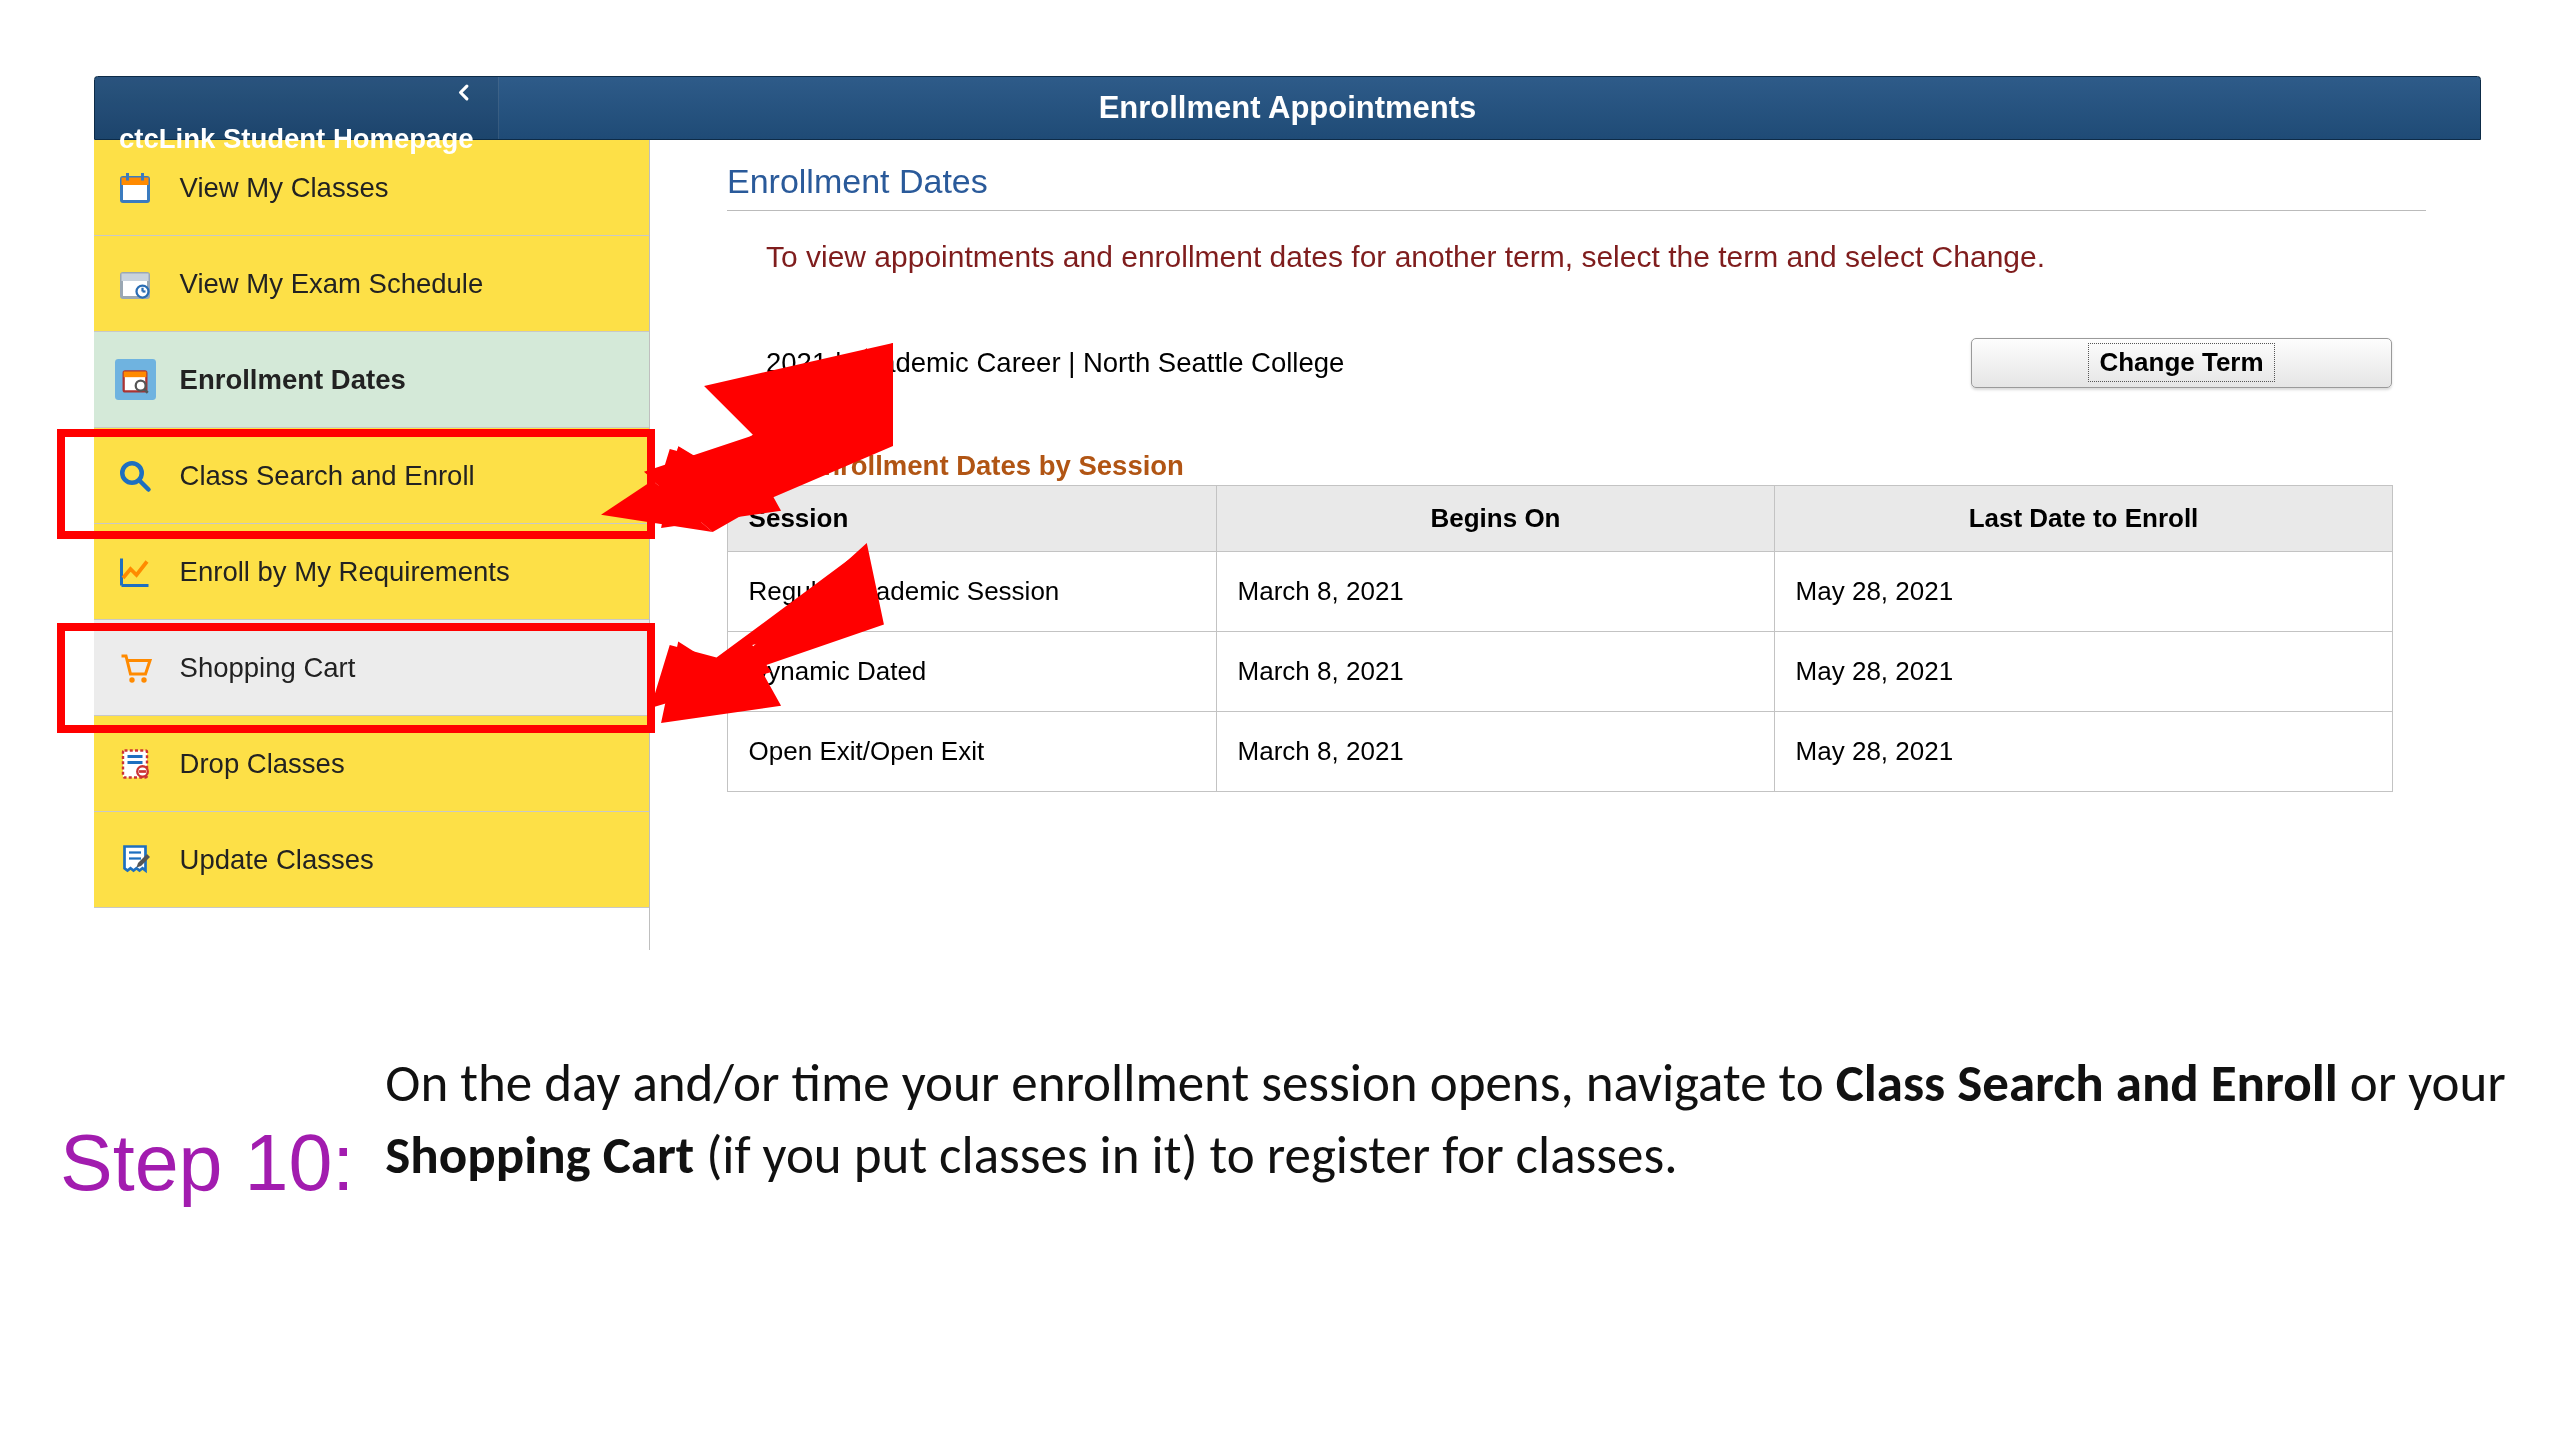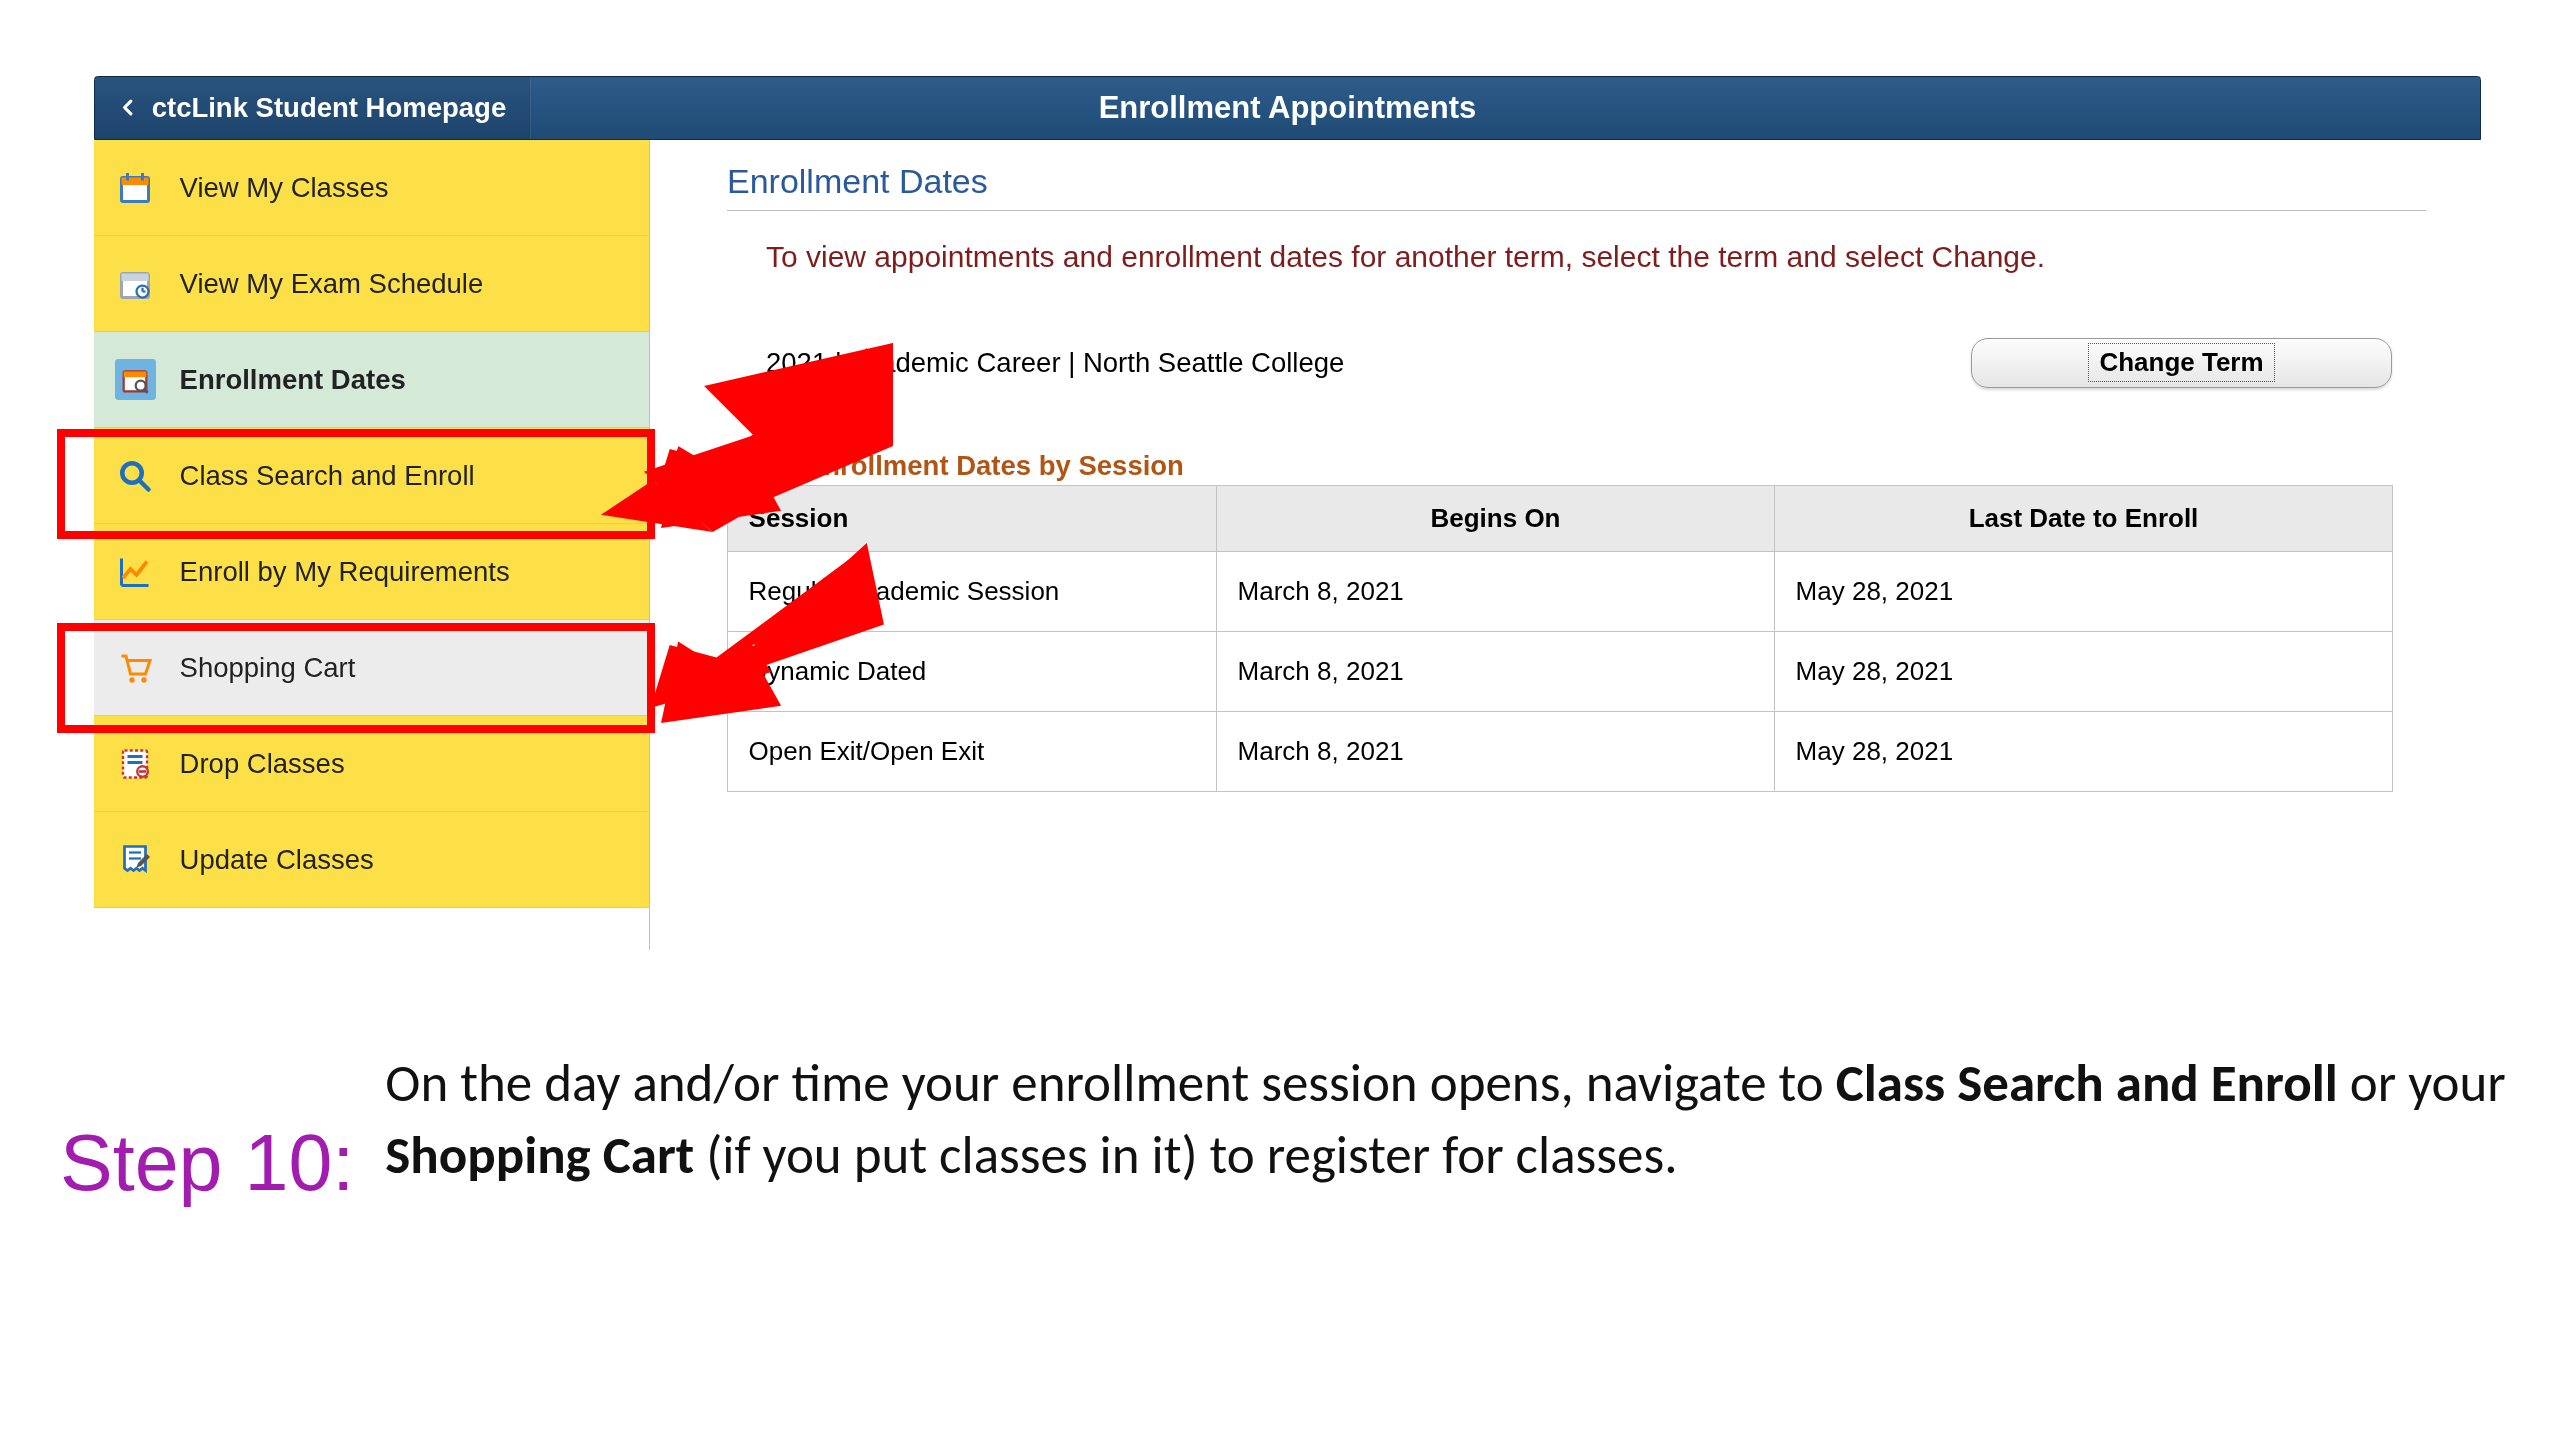--- a/index.html
+++ b/index.html
@@ -1,34 +1,34 @@
 <!DOCTYPE html>
 <html style="font-size:13.7px"><head>
 <meta charset="utf-8">
 <style>
   * { box-sizing: border-box; margin: 0; padding: 0; }
   body { font-family: Arial, Helvetica, sans-serif; background: #fff; width: 2576px; height: 1449px; position: relative; }
   .app-wrap { position: absolute; left: 94px; top: 76px; width: 2387px; height: 874px; background: #fff; }
   .top-bar { height: 64px; background: linear-gradient(#2e5b89,#1f4b76); border: 0.9px solid #0d2b47; display: flex; align-items: center; color: #fff; font-weight: bold; font-size: 27.5px; position: relative; border-radius: 3.4px 3.4px 0 0; }
-  .back-chip { display: flex; align-items: center; gap: 13.7px; padding: 0 24px; height: 100%; cursor: pointer; background: rgba(0,0,0,0.08); border-right: 0.9px solid rgba(255,255,255,0.1); border-radius: 3.4px 0 0 0; }
+  .back-chip { display: flex; align-items: flex-end; gap: 13.7px; padding: 0 24px; height: 100%; cursor: pointer; background: rgba(0,0,0,0.08); border-right: 0.9px solid rgba(255,255,255,0.1); border-radius: 3.4px 0 0 0; flex-direction: column; }
   .back-chip svg { width: 19px; height: 19px; }
   .page-title { position: absolute; left: 50%; transform: translateX(-50%); font-size: 31px; }
   .body-wrap { display: flex; height: calc(100% - 64px); }
   .sidebar { width: 556px; border-right: 1.7px solid #bfbfbf; background: #fff; }
   .side-item { height: 96px; border-bottom: 0.9px solid #c8c8c8; display: flex; align-items: center; gap: 24px; padding-left: 20.6px; font-size: 27.5px; color: #222; cursor: pointer; background: #fde047; }
   .side-item.active { background: #d4e9d8; font-weight: bold; }
   .side-item .icon-slot { width: 41px; height: 41px; display: flex; align-items: center; justify-content: center; }
   .side-item.highlighted { background: #ececec; }
   .main { flex: 1; padding: 22px 55px 0 77px; position: relative; }
   .sect-h { font-size: 34px; color: #2a5a9a; font-weight: 400; border-bottom: 0.9px solid #bbb; padding-bottom: 8.6px; margin-bottom: 29px; }
   .instr { font-size: 30px; color: #7f1d1d; padding-left: 39px; margin-bottom: 64px; }
   .term-row { display: flex; align-items: center; margin-bottom: 62px; padding-left: 39px; }
   .term-txt { font-size: 27.5px; font-weight: bold; }
   .term-txt span { font-weight: normal; }
-  .change-btn { margin-left: auto; margin-right: 34px; width: 421px; height: 50px; border: 0.9px solid #9a9a9a; border-radius: 17px; background: linear-gradient(#fdfdfd,#e5e5e5); font-size: 26px; font-weight: bold; cursor: pointer; box-shadow: 0 1.7px 2.6px rgba(0,0,0,.15); }
+  .change-btn { margin-left: auto; margin-right: 34px; width: 421px; height: 50px; border: 0.9px solid #9a9a9a; border-radius: 5px; background: linear-gradient(#fdfdfd,#e5e5e5); font-size: 26px; font-weight: bold; cursor: pointer; box-shadow: 0 1.7px 2.6px rgba(0,0,0,.15); }
   .change-btn span { display:inline-block; padding: 3.4px 10.3px; outline: 1.7px dotted #555; }
   .subhdr { font-size: 27.5px; color: #b15514; font-weight: bold; margin-bottom: 3.4px; }
   table.dates { width: 1666px; border-collapse: collapse; border: 0.9px solid #c3c3c3; }
   table.dates th { background: #e9e9e9; border: 0.9px solid #c3c3c3; padding: 17px 20.6px; font-size: 26px; font-weight: bold; text-align: center; }
   table.dates th:first-child { text-align: left; }
   table.dates td { border: 0.9px solid #c3c3c3; padding: 24px 20.6px; font-size: 26px; }
   table.dates th:nth-child(1), table.dates td:nth-child(1){ width: 489px; }
   table.dates th:nth-child(2), table.dates td:nth-child(2){ width: 558px; }
   .arrow-ann { position: absolute; z-index: 50; pointer-events: none; }
   .red-box { position: absolute; border: 8.6px solid #ff0000; z-index: 49; pointer-events: none; }

